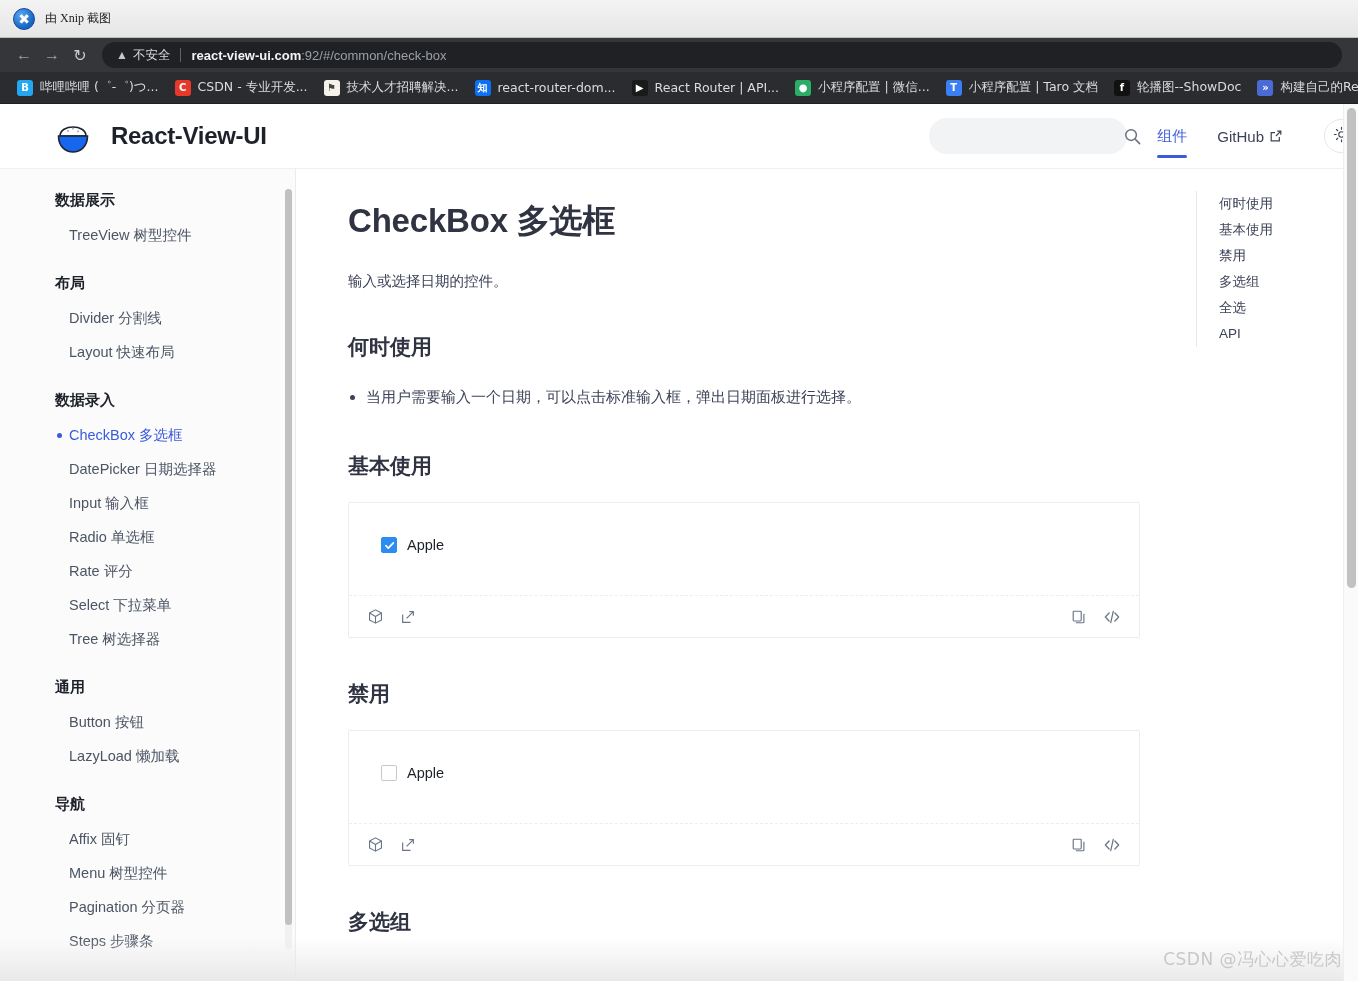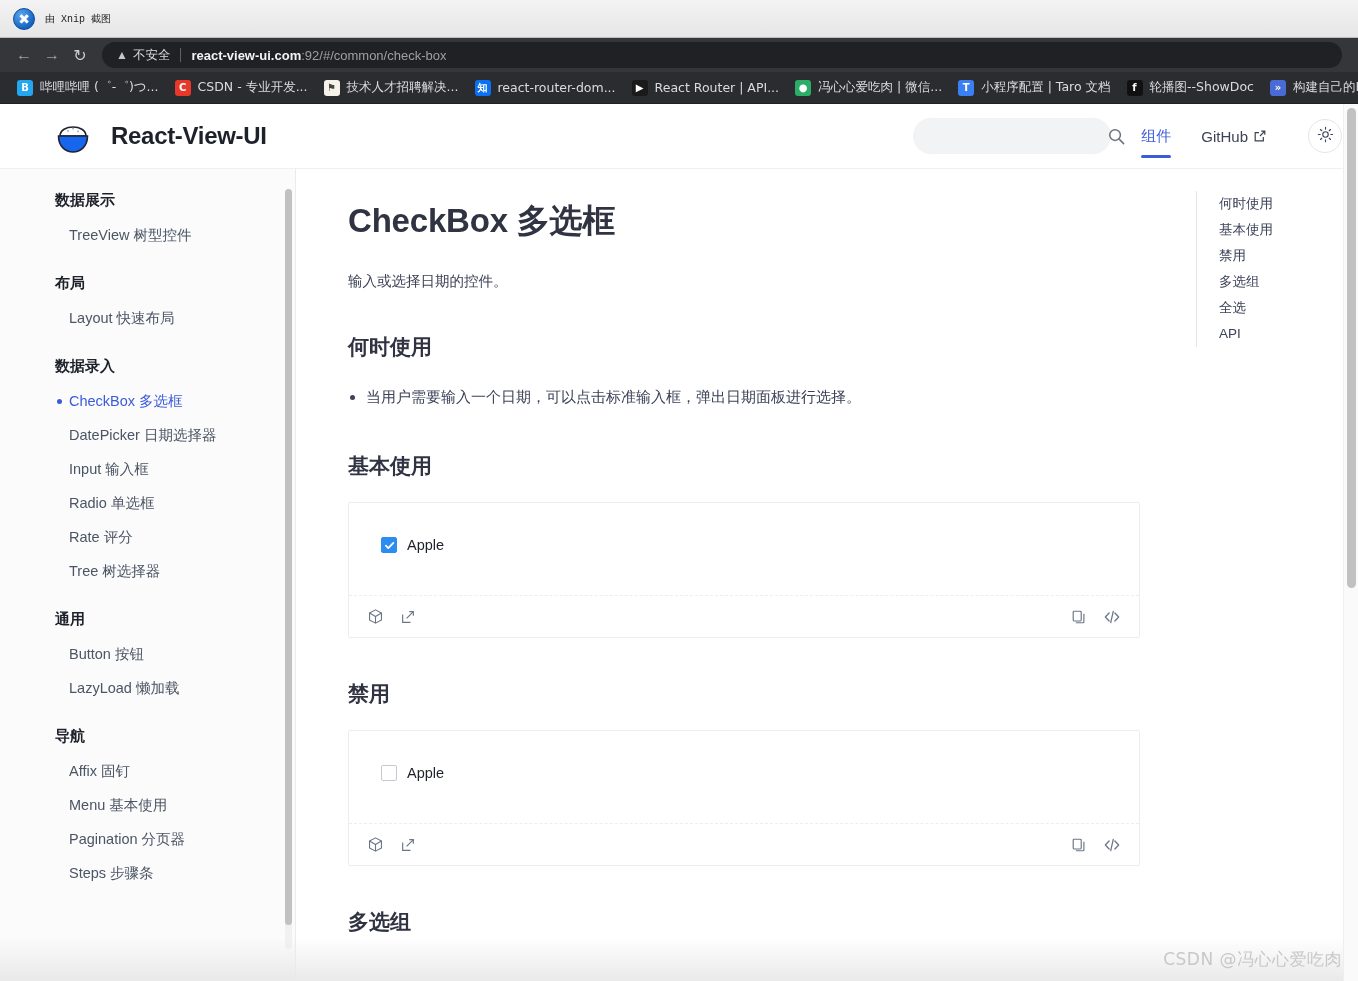--- a/index.html
+++ b/index.html
@@ -23,22 +23,22 @@
   }
   #xnip-icon {
     width: 22px; height: 22px; border-radius: 50%;
     background: radial-gradient(circle at 35% 30%, #5aa6ef, #1565c0 70%);
     border: 1px solid #0d47a1;
     display: flex; align-items: center; justify-content: center;
     color: #fff; font-size: 14px; font-weight: bold; line-height: 1;
     font-family: "DejaVu Sans", sans-serif;
   }
   #xnip-label {
-    margin-left: 10px; font-size: 10px; color: #1c1c1c;
-    font-family: Liberation Mono, monospace;
+    margin-left: 10px; font-size: 12px; color: #1c1c1c;
+    font-family: Liberation Serif, serif;
   }
 
   
   #toolbar {
     height: 34px; background: #35363a;
     display: flex; align-items: center; padding: 0 10px;
   }
   .nav-btn {
     width: 28px; height: 28px; border-radius: 50%;
     display: flex; align-items: center; justify-content: center;
@@ -75,21 +75,21 @@
   .bm .bml {
     font-size: 12.5px; color: #dadce0; white-space: nowrap;
     font-family: "DejaVu Sans", sans-serif;
   }
 
   
   #page { position: relative; height: 877px; background: #fff; overflow: hidden; }
 
   #site-header {
     height: 64px; background: #fff; display: flex; align-items: center;
-    padding-left: 52px; padding-right: 16px; position: relative; z-index: 4;
+    padding-left: 52px; position: relative; z-index: 4;
   }
   #logo-wrap { display: flex; align-items: center; cursor: pointer; }
   #logo-mark { width: 42px; height: 42px; position: relative; }
   #brand {
     margin-left: 17px; font-size: 24px; font-weight: bold; color: #1d2129;
     letter-spacing: -0.3px;
   }
   #header-right { margin-left: auto; display: flex; align-items: center; }
   #search-box {
     width: 198px; height: 36px; background: #f2f3f5; border-radius: 18px;
@@ -258,21 +258,21 @@
     <div class="bm">
       <span class="fav" style="background: rgb(12, 112, 242);">知</span>
       <span class="bml">react-router-dom...</span>
     </div>
     <div class="bm">
       <span class="fav" style="background: rgb(26, 26, 26);">▶</span>
       <span class="bml">React Router | API...</span>
     </div>
     <div class="bm">
       <span class="fav" style="background: rgb(42, 174, 103);">●</span>
-      <span class="bml">冯心心爱吃肉 | 微信...</span>
+      <span class="bml">小程序配置 | 微信...</span>
     </div>
     <div class="bm">
       <span class="fav" style="background: rgb(59, 127, 245);">T</span>
       <span class="bml">小程序配置 | Taro 文档</span>
     </div>
     <div class="bm">
       <span class="fav" style="background: rgb(17, 17, 17);">f</span>
       <span class="bml">轮播图--ShowDoc</span>
     </div>
     <div class="bm">
@@ -336,40 +336,42 @@
   <div id="body-row">
 
     <nav id="sidebar">
       <div id="sidebar-groups">
           <div class="side-group">
             <div class="side-group-title">数据展示</div>
             <div class="side-item">TreeView 树型控件</div>
           </div>
           <div class="side-group">
             <div class="side-group-title">布局</div>
+            <div class="side-item">Divider 分割线</div>
             <div class="side-item">Layout 快速布局</div>
           </div>
           <div class="side-group">
             <div class="side-group-title">数据录入</div>
             <div class="side-item active">CheckBox 多选框</div>
             <div class="side-item">DatePicker 日期选择器</div>
             <div class="side-item">Input 输入框</div>
             <div class="side-item">Radio 单选框</div>
             <div class="side-item">Rate 评分</div>
+            <div class="side-item">Select 下拉菜单</div>
             <div class="side-item">Tree 树选择器</div>
           </div>
           <div class="side-group">
             <div class="side-group-title">通用</div>
             <div class="side-item">Button 按钮</div>
             <div class="side-item">LazyLoad 懒加载</div>
           </div>
           <div class="side-group">
             <div class="side-group-title">导航</div>
             <div class="side-item">Affix 固钉</div>
-            <div class="side-item">Menu 基本使用</div>
+            <div class="side-item">Menu 树型控件</div>
             <div class="side-item">Pagination 分页器</div>
             <div class="side-item">Steps 步骤条</div>
           </div>
         </div>
       <div id="sidebar-scrollbar">
         <div id="sidebar-thumb"></div>
       </div>
     </nav>
 
     <main id="main">

